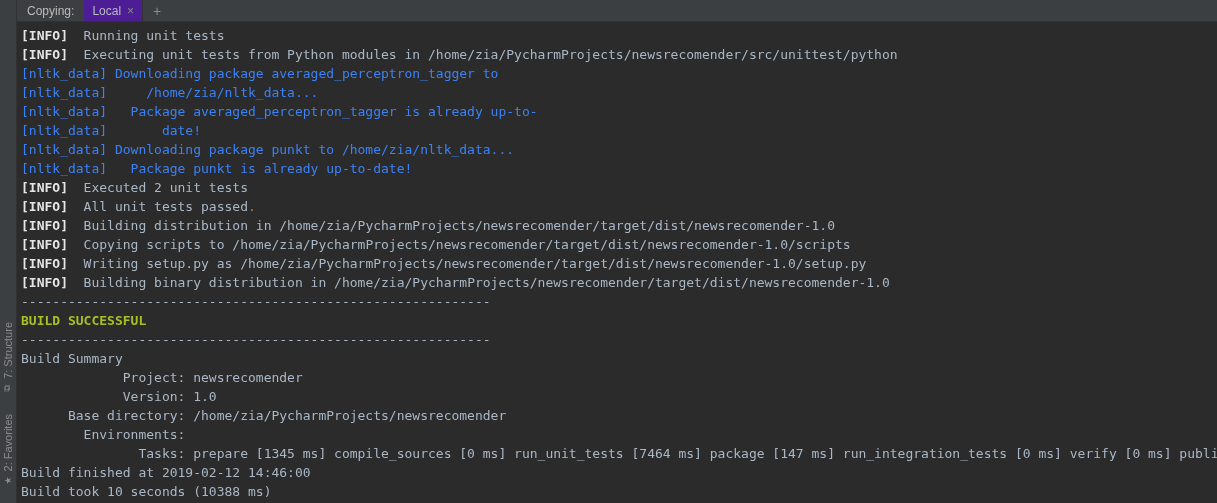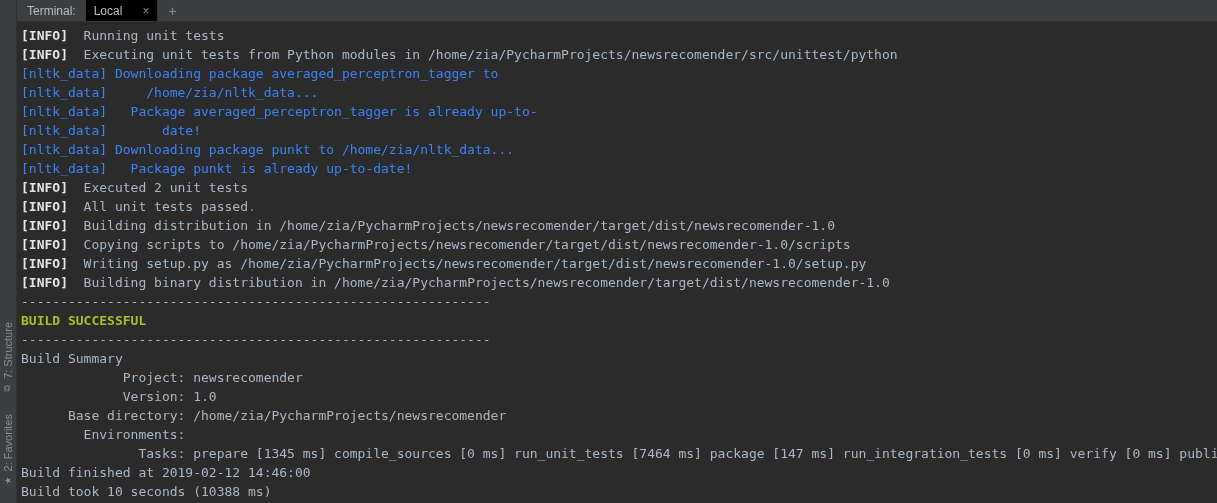--- a/index.html
+++ b/index.html
@@ -58,25 +58,25 @@
       font-family: sans-serif;
       font-size: 12px;
     }
     .tab-label {
       padding: 3px 10px;
       color: #bbbbbb;
       display: flex;
       align-items: center;
     }
     .tab {
-      background: #000000;
+      background: #4c1d95;
       padding: 3px 8px;
       display: flex;
       align-items: center;
-      gap: 20px;
+      gap: 6px;
       color: #bbbbbb;
       border-right: 1px solid #323232;
     }
     .tab .close {
       color: #8c8c8c;
       font-size: 12px;
       cursor: pointer;
       line-height: 1;
     }
     .tab-add {
@@ -126,21 +126,21 @@
     <span>7: Structure</span>
   </div>
   <div class="sidebar-item">
     <span class="icon-box">★</span>
     <span>2: Favorites</span>
   </div>
 </div>
 
 <div class="main">
   <div class="tab-bar">
-    <div class="tab-label">Terminal:</div>
+    <div class="tab-label">Copying:</div>
     <div class="tab">
       <span>Local</span>
       <span class="close">×</span>
     </div>
     <div class="tab-add">+</div>
   </div>
   <div class="terminal" id="terminal"><div class="line"><span class="info-tag">[INFO]</span><span class="text">  Running unit tests</span></div><div class="line"><span class="info-tag">[INFO]</span><span class="text">  Executing unit tests from Python modules in /home/zia/PycharmProjects/newsrecomender/src/unittest/python</span></div><div class="line"><span class="grey">[nltk_data] Downloading package averaged_perceptron_tagger to</span></div><div class="line"><span class="grey">[nltk_data]     /home/zia/nltk_data...</span></div><div class="line"><span class="grey">[nltk_data]   Package averaged_perceptron_tagger is already up-to-</span></div><div class="line"><span class="grey">[nltk_data]       date!</span></div><div class="line"><span class="grey">[nltk_data] Downloading package punkt to /home/zia/nltk_data...</span></div><div class="line"><span class="grey">[nltk_data]   Package punkt is already up-to-date!</span></div><div class="line"><span class="info-tag">[INFO]</span><span class="text">  Executed 2 unit tests</span></div><div class="line"><span class="info-tag">[INFO]</span><span class="text">  All unit tests passed</span><span class="red-dot">.</span></div><div class="line"><span class="info-tag">[INFO]</span><span class="text">  Building distribution in /home/zia/PycharmProjects/newsrecomender/target/dist/newsrecomender-1.0</span></div><div class="line"><span class="info-tag">[INFO]</span><span class="text">  Copying scripts to /home/zia/PycharmProjects/newsrecomender/target/dist/newsrecomender-1.0/scripts</span></div><div class="line"><span class="info-tag">[INFO]</span><span class="text">  Writing setup.py as /home/zia/PycharmProjects/newsrecomender/target/dist/newsrecomender-1.0/setup.py</span></div><div class="line"><span class="info-tag">[INFO]</span><span class="text">  Building binary distribution in /home/zia/PycharmProjects/newsrecomender/target/dist/newsrecomender-1.0</span></div><div class="line"><span class="text">------------------------------------------------------------</span></div><div class="line"><span class="success">BUILD SUCCESSFUL</span></div><div class="line"><span class="text">------------------------------------------------------------</span></div><div class="line"><span class="text">Build Summary</span></div><div class="line"><span class="text">             Project: newsrecomender</span></div><div class="line"><span class="text">             Version: 1.0</span></div><div class="line"><span class="text">      Base directory: /home/zia/PycharmProjects/newsrecomender</span></div><div class="line"><span class="text">        Environments: </span></div><div class="line"><span class="text">               Tasks: prepare [1345 ms] compile_sources [0 ms] run_unit_tests [7464 ms] package [147 ms] run_integration_tests [0 ms] verify [0 ms] publish [1297 ms]</span></div><div class="line"><span class="text">Build finished at 2019-02-12 14:46:00</span></div><div class="line"><span class="text">Build took 10 seconds (10388 ms)</span></div></div>
 </div>
 
 </body></html>

